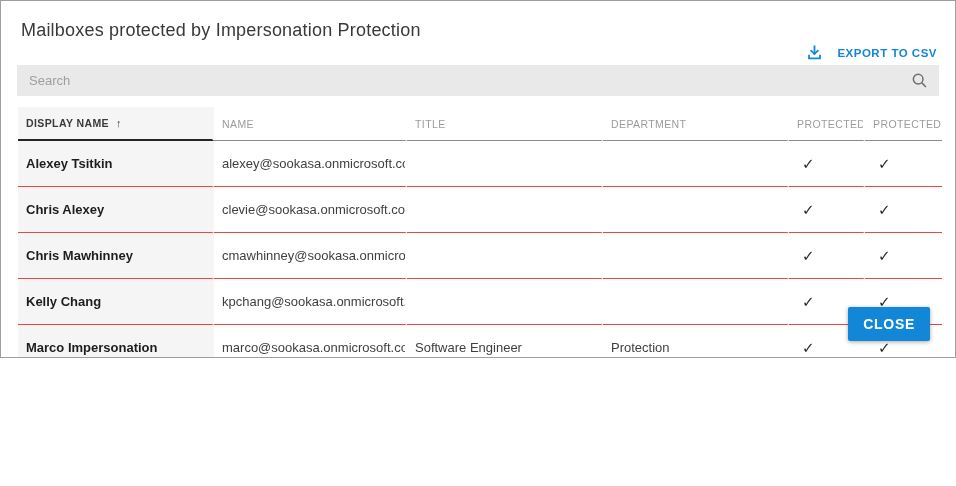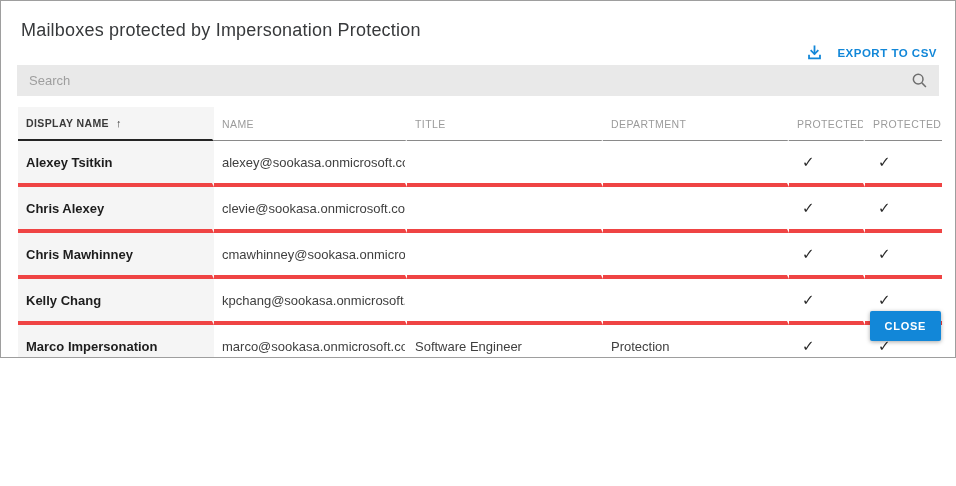--- a/index.html
+++ b/index.html
@@ -57,21 +57,21 @@
     font-size:10.5px; font-weight:normal; letter-spacing:0.4px;
     color:#9b9b9b; border-bottom:1px solid #8a8a8a; cursor:pointer;
   }
   th.c-name {
     background:#f5f5f5; color:#3a3a3a; font-weight:bold;
     border-bottom:2px solid #242424;
   }
   th .arrow { font-size:11px; margin-left:7px; font-weight:normal; color:#3a3a3a; }
   td {
     height:46px; font-size:13px; color:#3f3f3f;
-    border-bottom:4px solid #ef4444;
+    border-bottom:1px solid #ef4444;
   }
   td.c-name { background:#f5f5f5; color:#1d1d1d; font-weight:600; }
   td.c-check { font-size:15px; color:#2a2a2a; padding-left:13px; letter-spacing:0; }
 
   
   .pager {
     position:absolute; left:16px; right:16px; top:386px; height:30px;
     display:flex; align-items:center;
   }
   .pager-controls { display:flex; align-items:center; gap:13px; }
@@ -79,23 +79,23 @@
   .pg-icon-btn.disabled { cursor:default; }
   .page {
     width:26px; height:26px; display:flex; align-items:center; justify-content:center;
     font-size:13px; color:#37393b; cursor:pointer; user-select:none;
   }
   .page.current { background:#1287d8; color:#fff; border-radius:50%; }
   .range { margin-left:auto; font-size:13px; color:#37393b;font-weight:bold; }
 
   
   .close-btn {
-    position:absolute; right:14px; bottom:16px;
+    position:absolute; right:25px; bottom:16px;
     background:#1287d8; color:#fff; border:0; border-radius:2px;
-    padding:9px 15px; font-size:11px; font-weight:bold; letter-spacing:0.7px;
+    padding:9px 15px; font-size:14px; font-weight:bold; letter-spacing:0.7px;
     font-family:"Liberation Sans","DejaVu Sans",sans-serif;
     box-shadow:0 1px 4px rgba(0,0,0,0.35); cursor:pointer;
   }
 </style>
 </head>
 <body>
 
 <div class="window">
 
   <div class="top">

